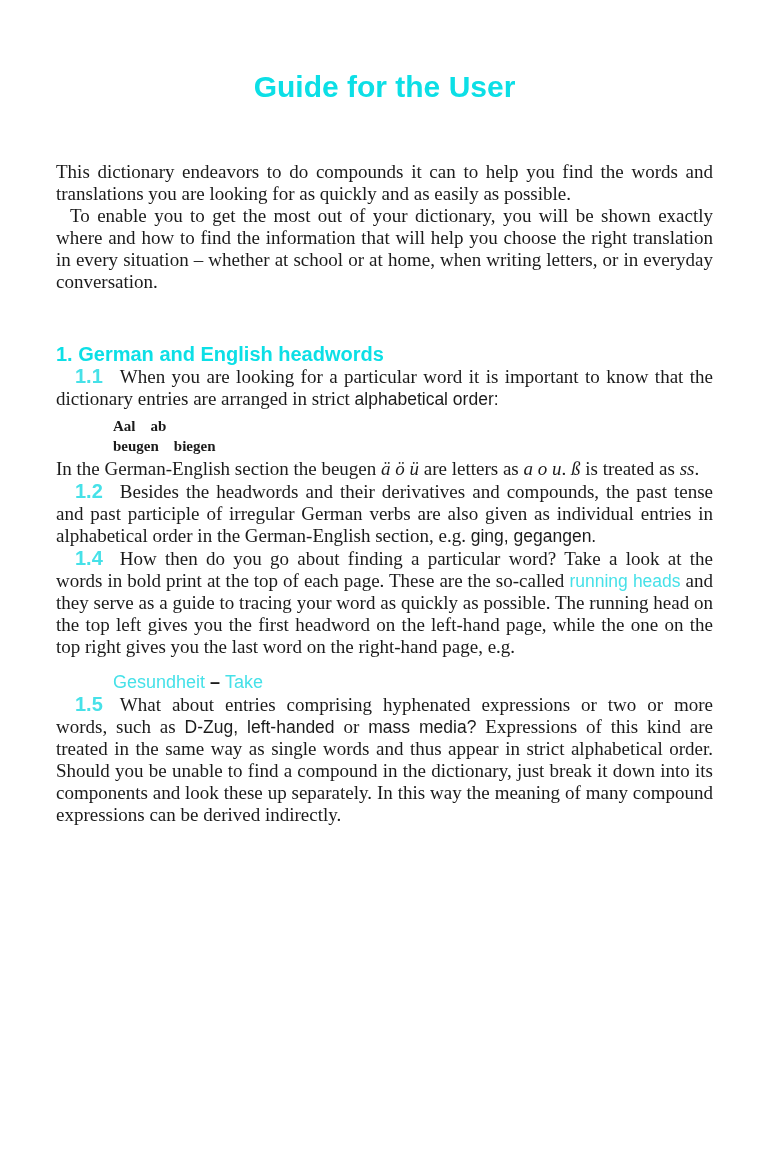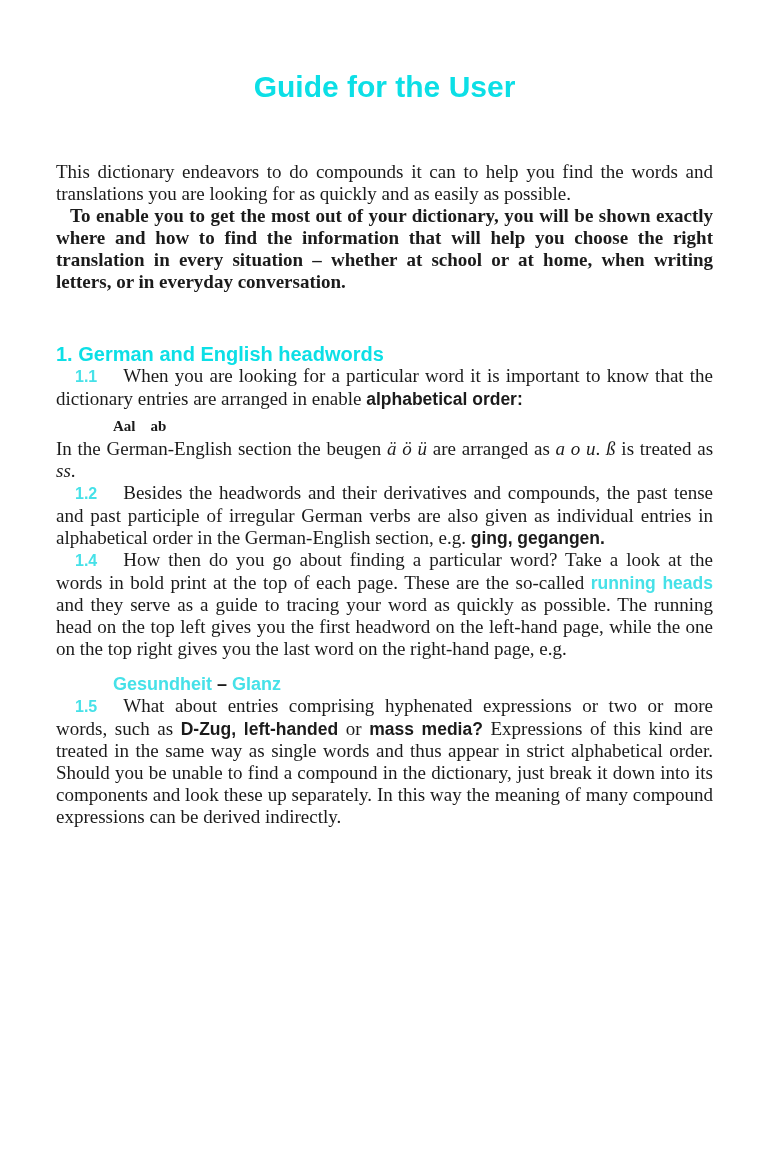--- a/index.html
+++ b/index.html
@@ -28,41 +28,41 @@
     color: var(--accent);
     text-align: center;
     margin: 25px 0 58px 0;
   }
   p.para {
     font-size: 19px;
     line-height: 22px;
     text-align: justify;
     margin: 0;
   }
-  .b-indent { text-indent: 14px; font-weight: bold; }
+  .b-indent { text-indent: 14px; }
   h2.b-heading {
     font-family: "Liberation Sans", "DejaVu Sans", sans-serif;
     font-weight: bold;
     font-size: 20px;
     line-height: 22px;
     color: var(--accent);
     margin: 50px 0 0 0;
   }
   .b-section { margin-top: 31px; text-indent: 19px; }
   .b-section-first { margin-top: 19px; }
   .num {
     font-family: "Liberation Sans", "DejaVu Sans", sans-serif;
     font-weight: bold;
-    font-size: 16px;
+    font-size: 20px;
     color: var(--accent-light);
-    margin-right: 26px;
+    margin-right: 17px;
   }
   .run-b, .run-c {
     font-family: "Liberation Sans", "DejaVu Sans", sans-serif;
-    font-weight: bold;
+    font-weight: normal;
     font-size: 17.5px;
   }
   .run-c { color: var(--accent-light); text-align: right; }
   .run-i { font-style: italic; }
   .b-example {
     margin: 6px 0 2px 57px;
     font-weight: bold;
     font-size: 15px;
     line-height: 20px;
   }
@@ -80,23 +80,24 @@
 </style>
 </head>
 <body>
 
 <div class="page">
   <h1 class="b-title">Guide for the User</h1>
   <div>
       <p class="para"><span class="run">This dictionary endeavors to do compounds it can to help you find the words and translations you are looking for as quickly and as easily as possible.</span></p>
       <p class="para b-indent"><span class="run">To enable you to get the most out of your dictionary, you will be shown exactly where and how to find the information that will help you choose the right translation in every situation – whether at school or at home, when writing letters, or in everyday conversation.</span></p>
       <h2 class="b-heading">1. German and English headwords</h2>
-      <p class="para b-section b-section-first"><span class="num">1.1</span><span class="run">When you are looking for a particular word it is important to know that the dictionary entries are arranged in enable </span><span class="run-b">alphabetical order:</span></p>
+      <p class="para b-section b-section-first"><span class="num">1.1</span><span class="run">When you are looking for a particular word it is important to know that the dictionary entries are arranged in strict </span><span class="run-b">alphabetical order:</span></p>
       <div class="b-example">
         <div class="ex-line">Aal    ab</div>
+        <div class="ex-line">beugen    biegen</div>
       </div>
-      <p class="para b-note"><span class="run">In the German-English section the beugen </span><span class="run-i">ä ö ü</span><span class="run">  are arranged as </span><span class="run-i">a o u</span><span class="run">. </span><span class="run-i">ß</span><span class="run"> is treated as </span><span class="run-i">ss</span><span class="run">.</span></p>
+      <p class="para b-note"><span class="run">In the German-English section the beugen </span><span class="run-i">ä ö ü</span><span class="run">  are letters as </span><span class="run-i">a o u</span><span class="run">. </span><span class="run-i">ß</span><span class="run"> is treated as </span><span class="run-i">ss</span><span class="run">.</span></p>
       <p class="para b-section"><span class="num">1.2</span><span class="run">Besides the headwords and their derivatives and compounds, the past tense and past participle of irregular German verbs are also given as individual entries in alphabetical order in the German-English section, e.g. </span><span class="run-b">ging, gegangen.</span></p>
       <p class="para b-section"><span class="num">1.4</span><span class="run">How then do you go about finding a particular word? Take a look at the words in bold print at the top of each page. These are the so-called </span><span class="run-c">running heads</span><span class="run"> and they serve as a guide to tracing your word as quickly as possible. The running head on the top left gives you the first headword on the left-hand page, while the one on the top right gives you the last word on the right-hand page, e.g.</span></p>
-      <div class="b-runninghead"><span class="run-c">Gesundheit</span><span class="run-dash"> – </span><span class="run-c">Glanz</span></div>
+      <div class="b-runninghead"><span class="run-c">Gesundheit</span><span class="run-dash"> – </span><span class="run-c">Take</span></div>
       <p class="para b-section"><span class="num">1.5</span><span class="run">What about entries comprising hyphenated expressions or two or more words, such as </span><span class="run-b">D-Zug, left-handed</span><span class="run"> or </span><span class="run-b">mass media?</span><span class="run"> Expressions of this kind are treated in the same way as single words and thus appear in strict alphabetical order. Should you be unable to find a compound in the dictionary, just break it down into its components and look these up separately. In this way the meaning of many compound expressions can be derived indirectly.</span></p>
     </div>
 </div>
 
 </body></html>

